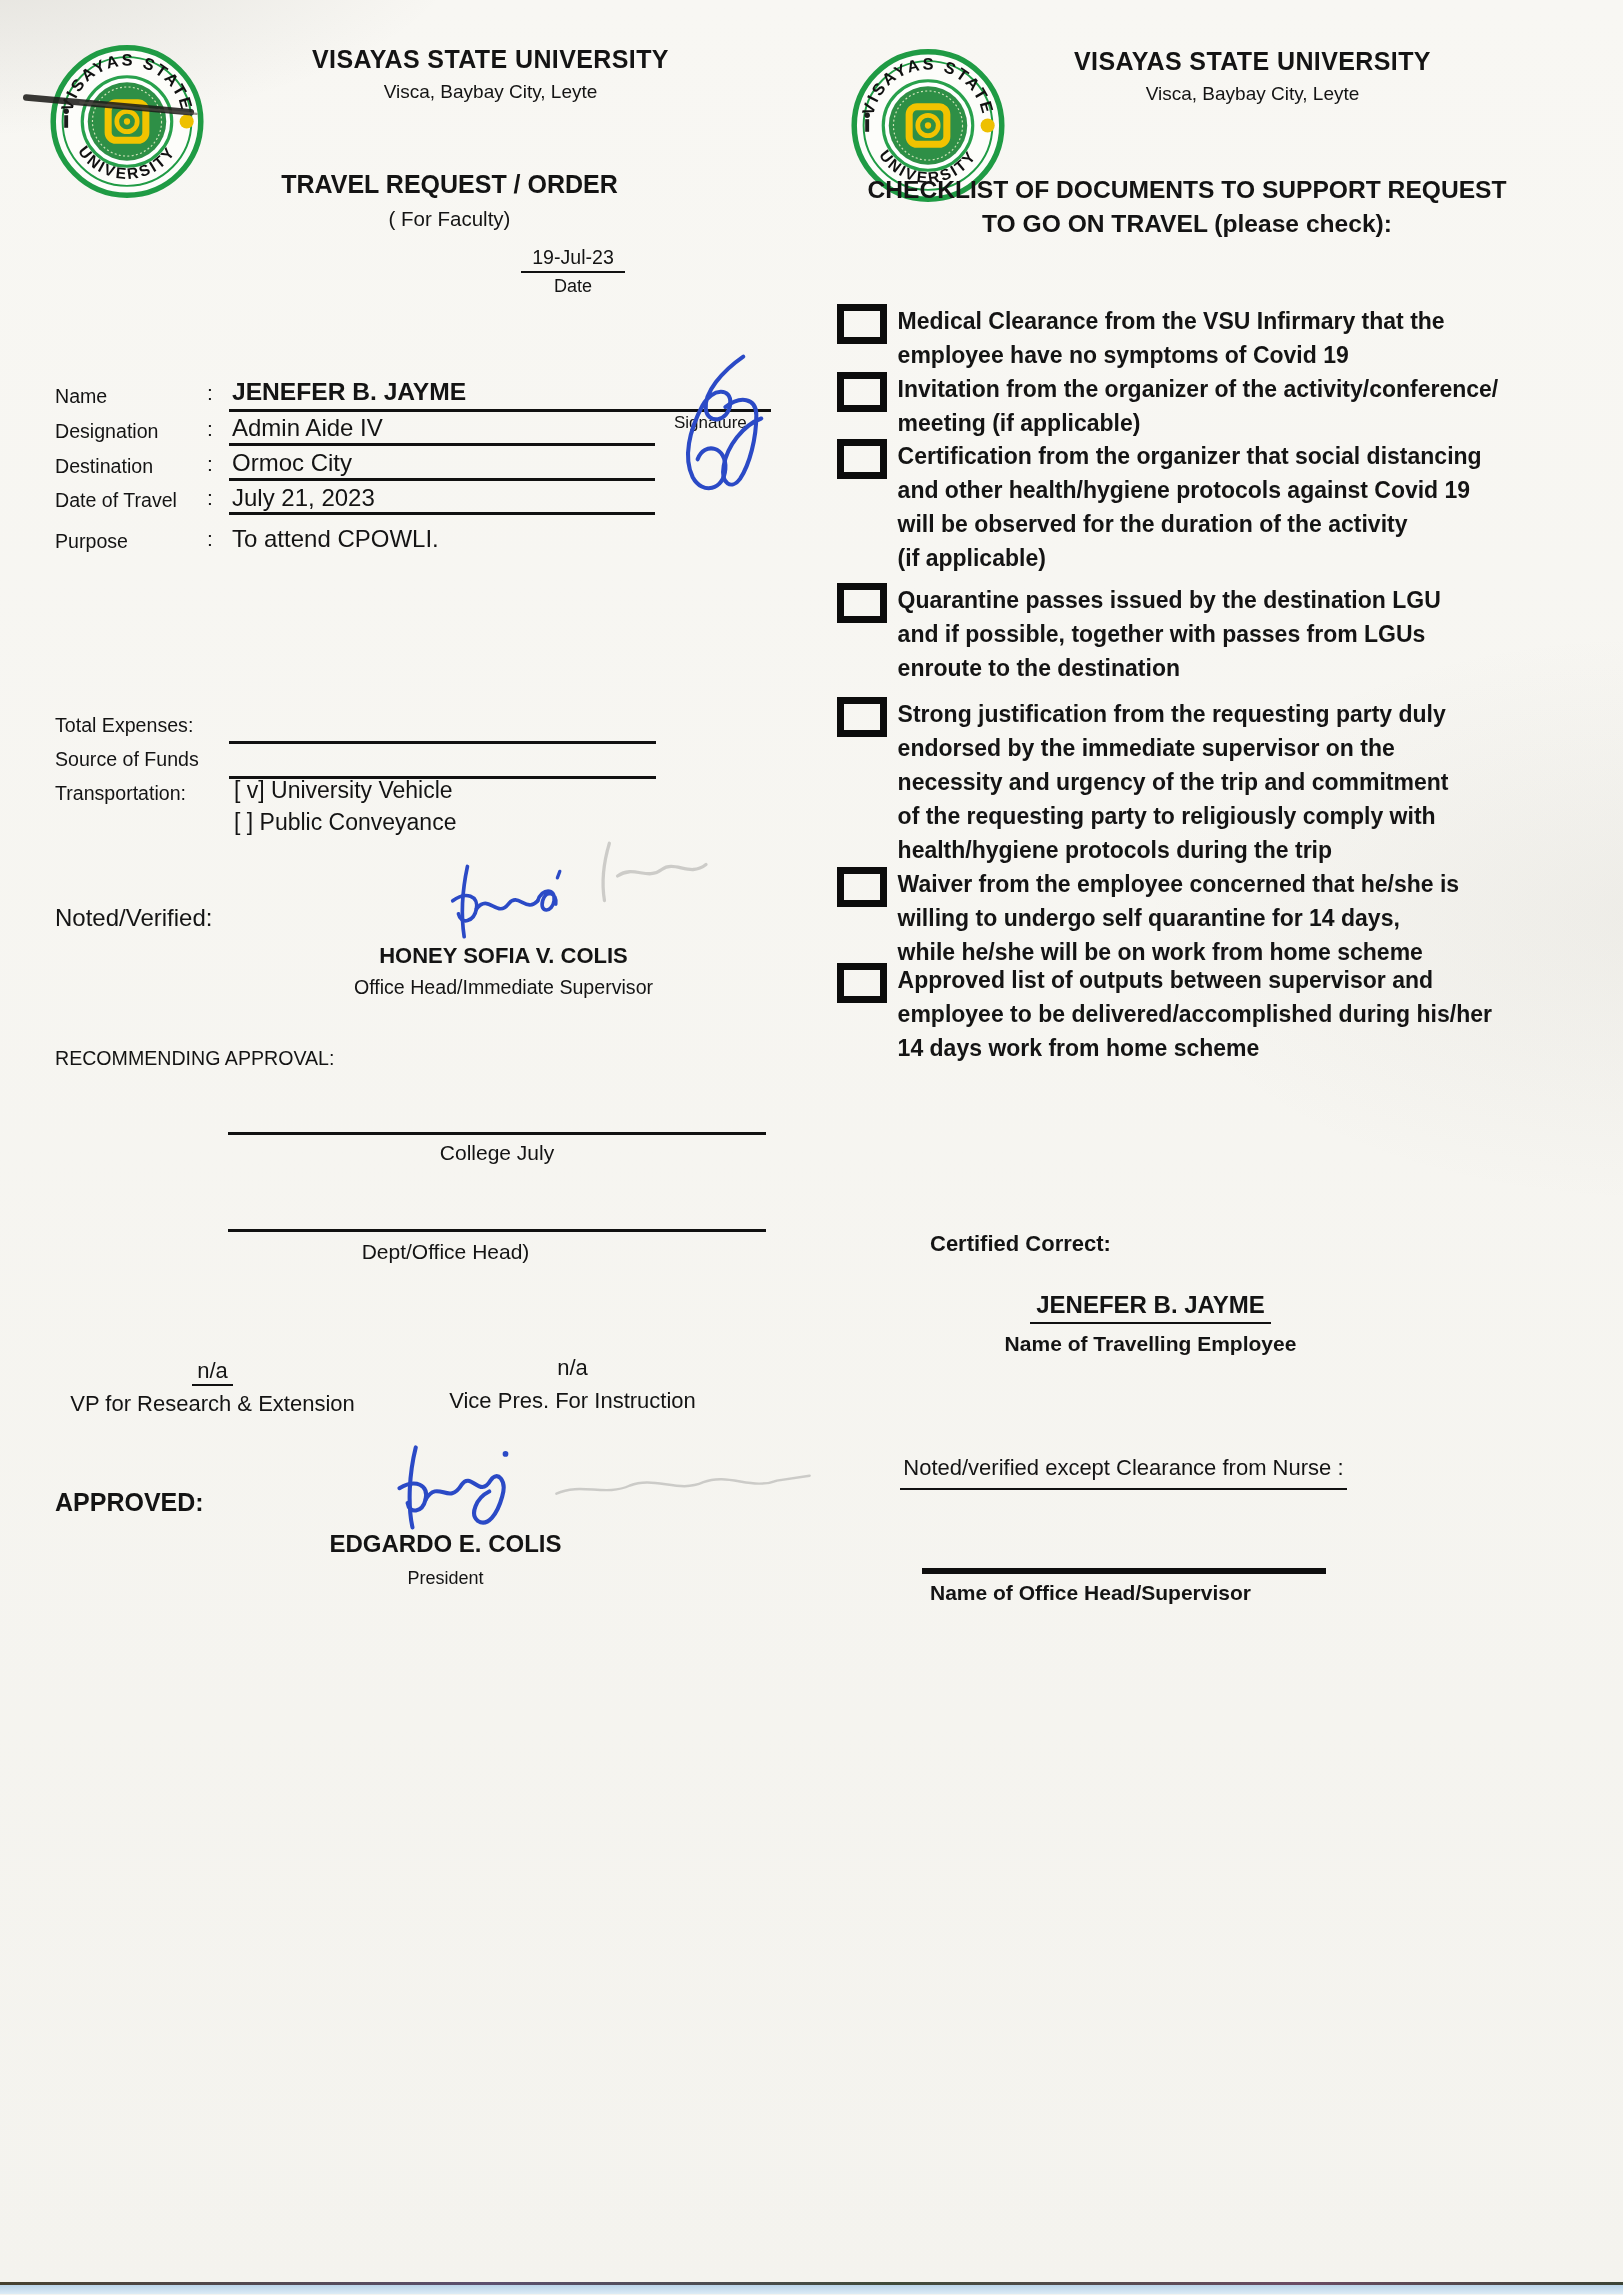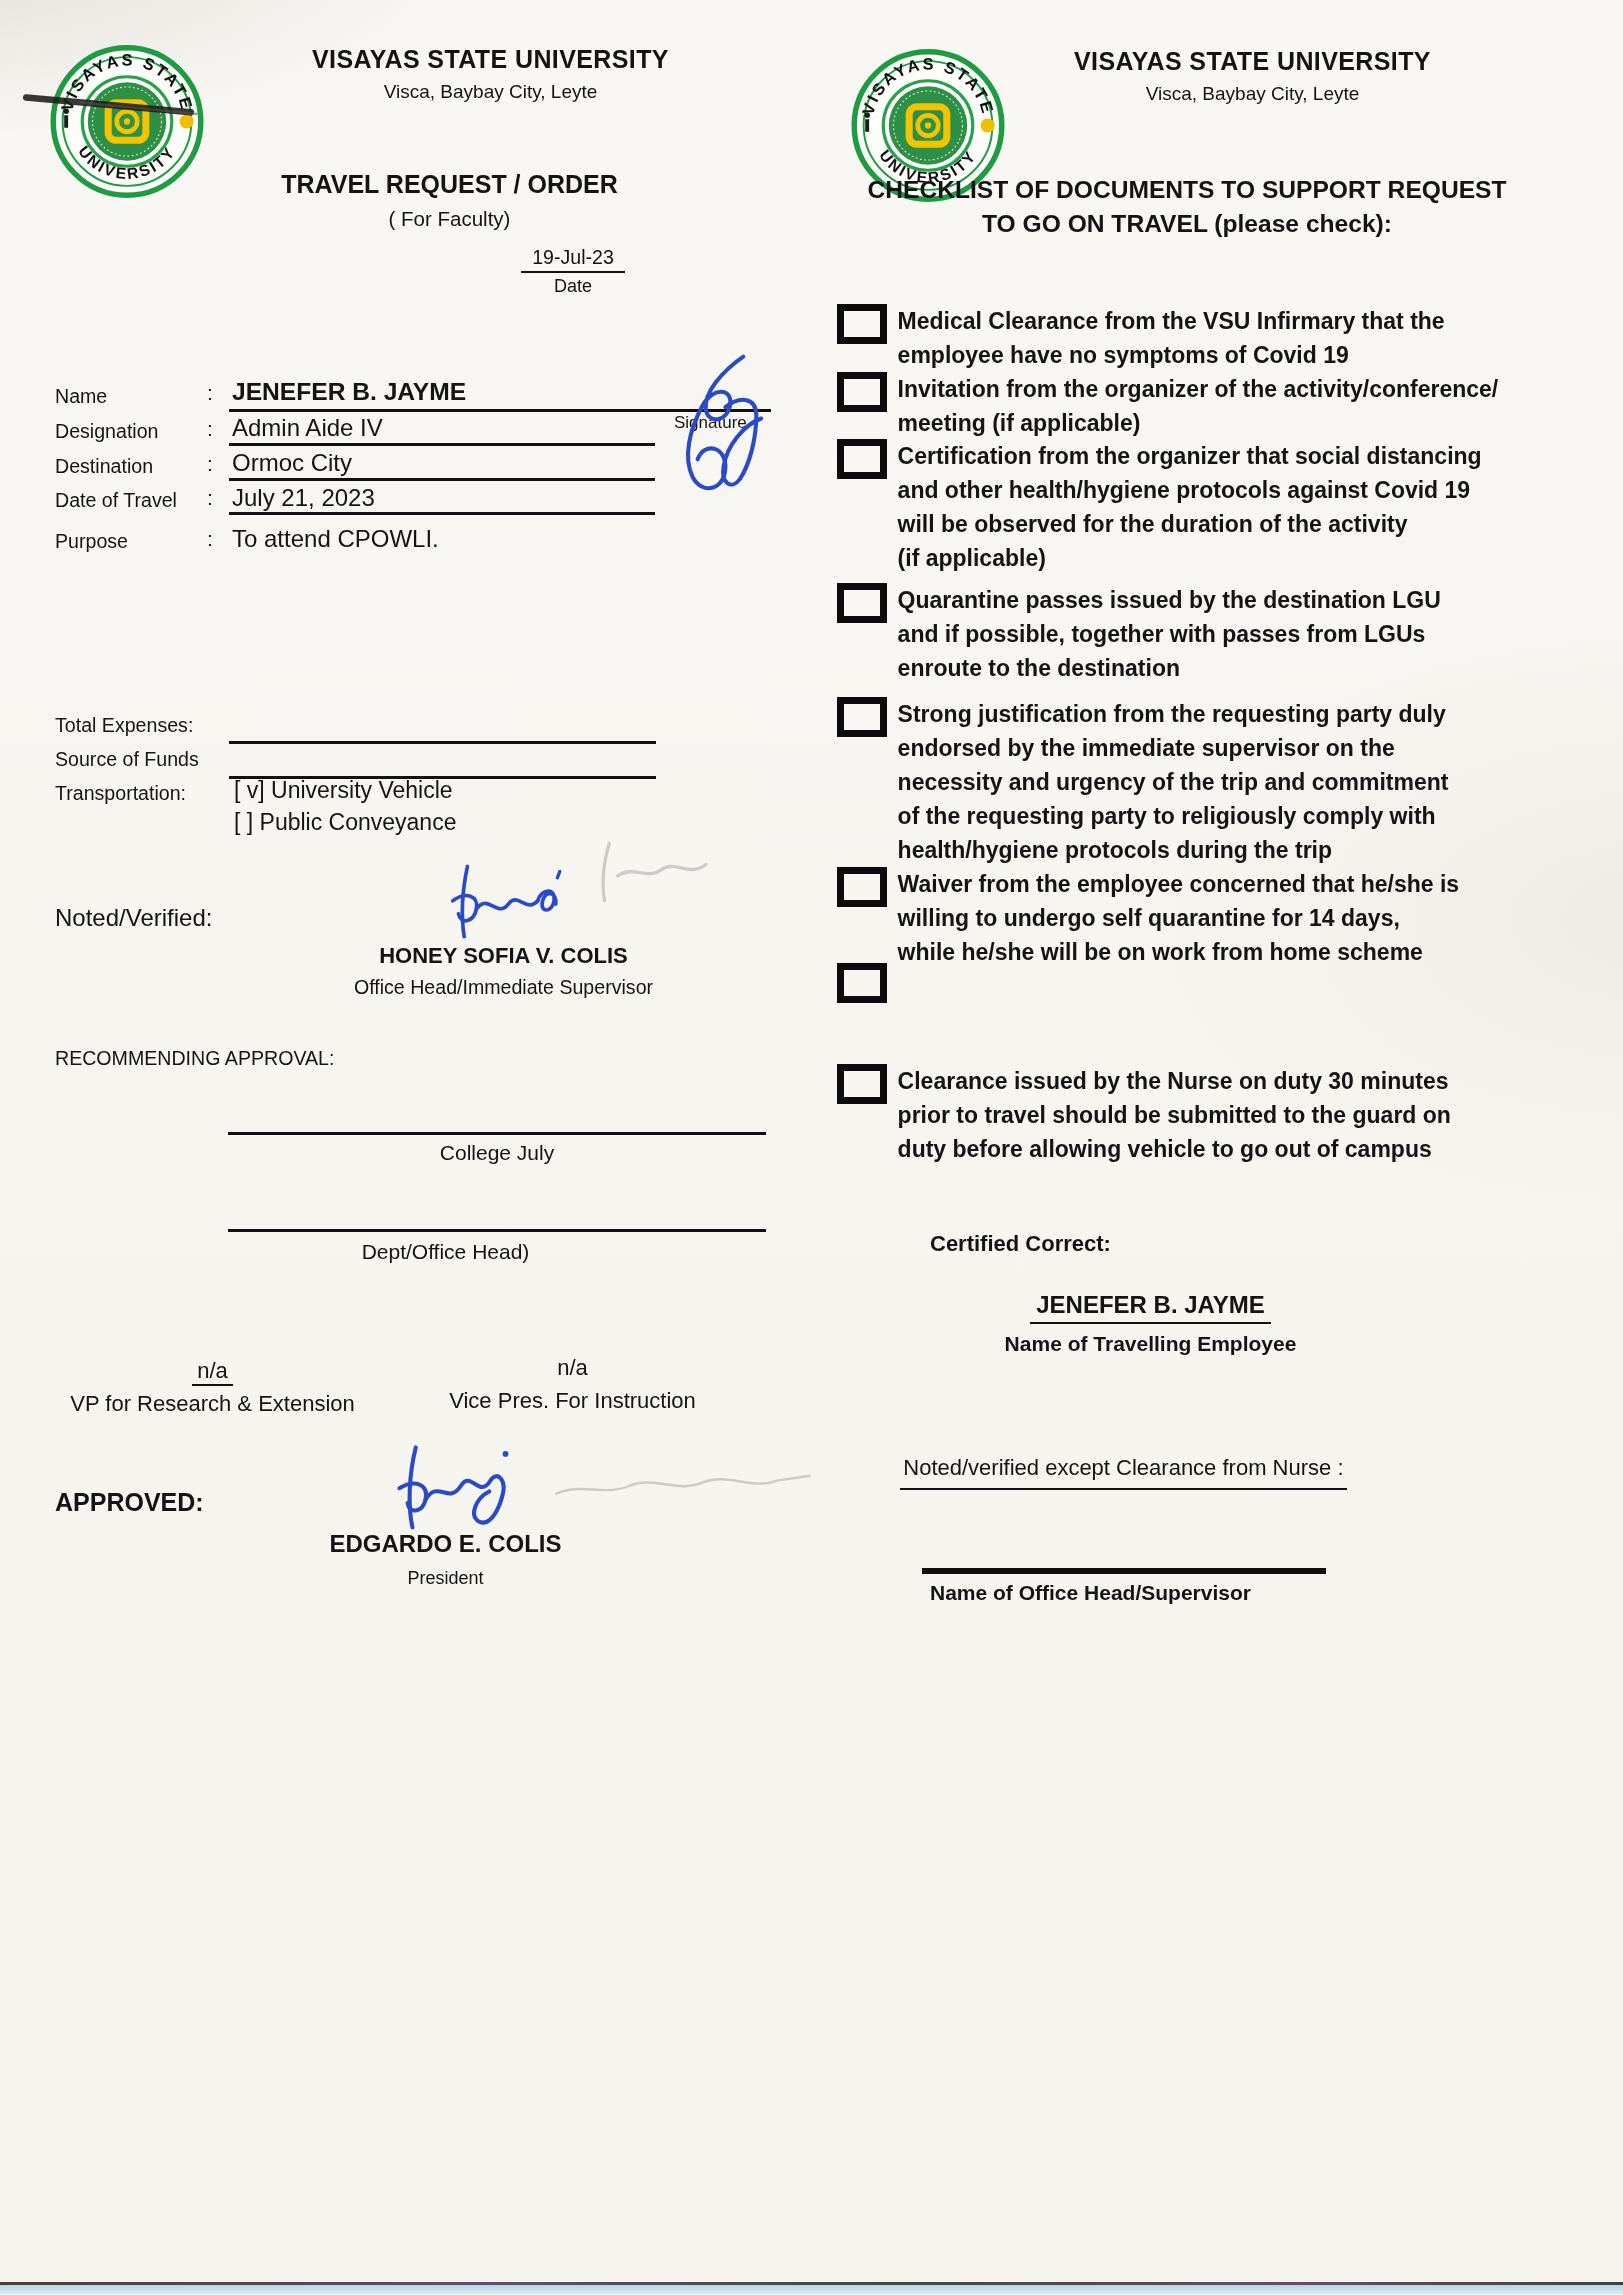--- a/index.html
+++ b/index.html
@@ -257,26 +257,23 @@
 health/hygiene protocols during the trip</span>
   </div>
   <div class="abs check-item" style="left:837px;top:867px">
     <span class="chk-box"></span>
     <span class="chk-text">Waiver from the employee concerned that he/she is
 willing to undergo self quarantine for 14 days,
 while he/she will be on work from home scheme</span>
   </div>
   <div class="abs check-item" style="left:837px;top:963px">
     <span class="chk-box"></span>
-  </div>
-  <div class="abs check-item" style="left:837px;top:1064px">
-    <span class="chk-box"></span>
-    <span class="chk-text">Clearance issued by the Nurse on duty 30 minutes
-prior to travel should be submitted to the guard on
-duty before allowing vehicle to go out of campus</span>
+    <span class="chk-text">Approved list of outputs between supervisor and
+employee to be delivered/accomplished during his/her
+14 days work from home scheme</span>
   </div>
 
   <div class="abs cert" style="left:930px;top:1231px">Certified Correct:</div>
   <div class="abs ctr" style="left:946px;top:1291px;width:409px">
     <span class="emp-name">JENEFER B. JAYME</span>
     <div class="emp-cap">Name of Travelling Employee</div>
   </div>
 
   <div class="abs" style="left:900px;top:1455px">
     <span class="noted-except">Noted/verified except Clearance from Nurse :</span>

